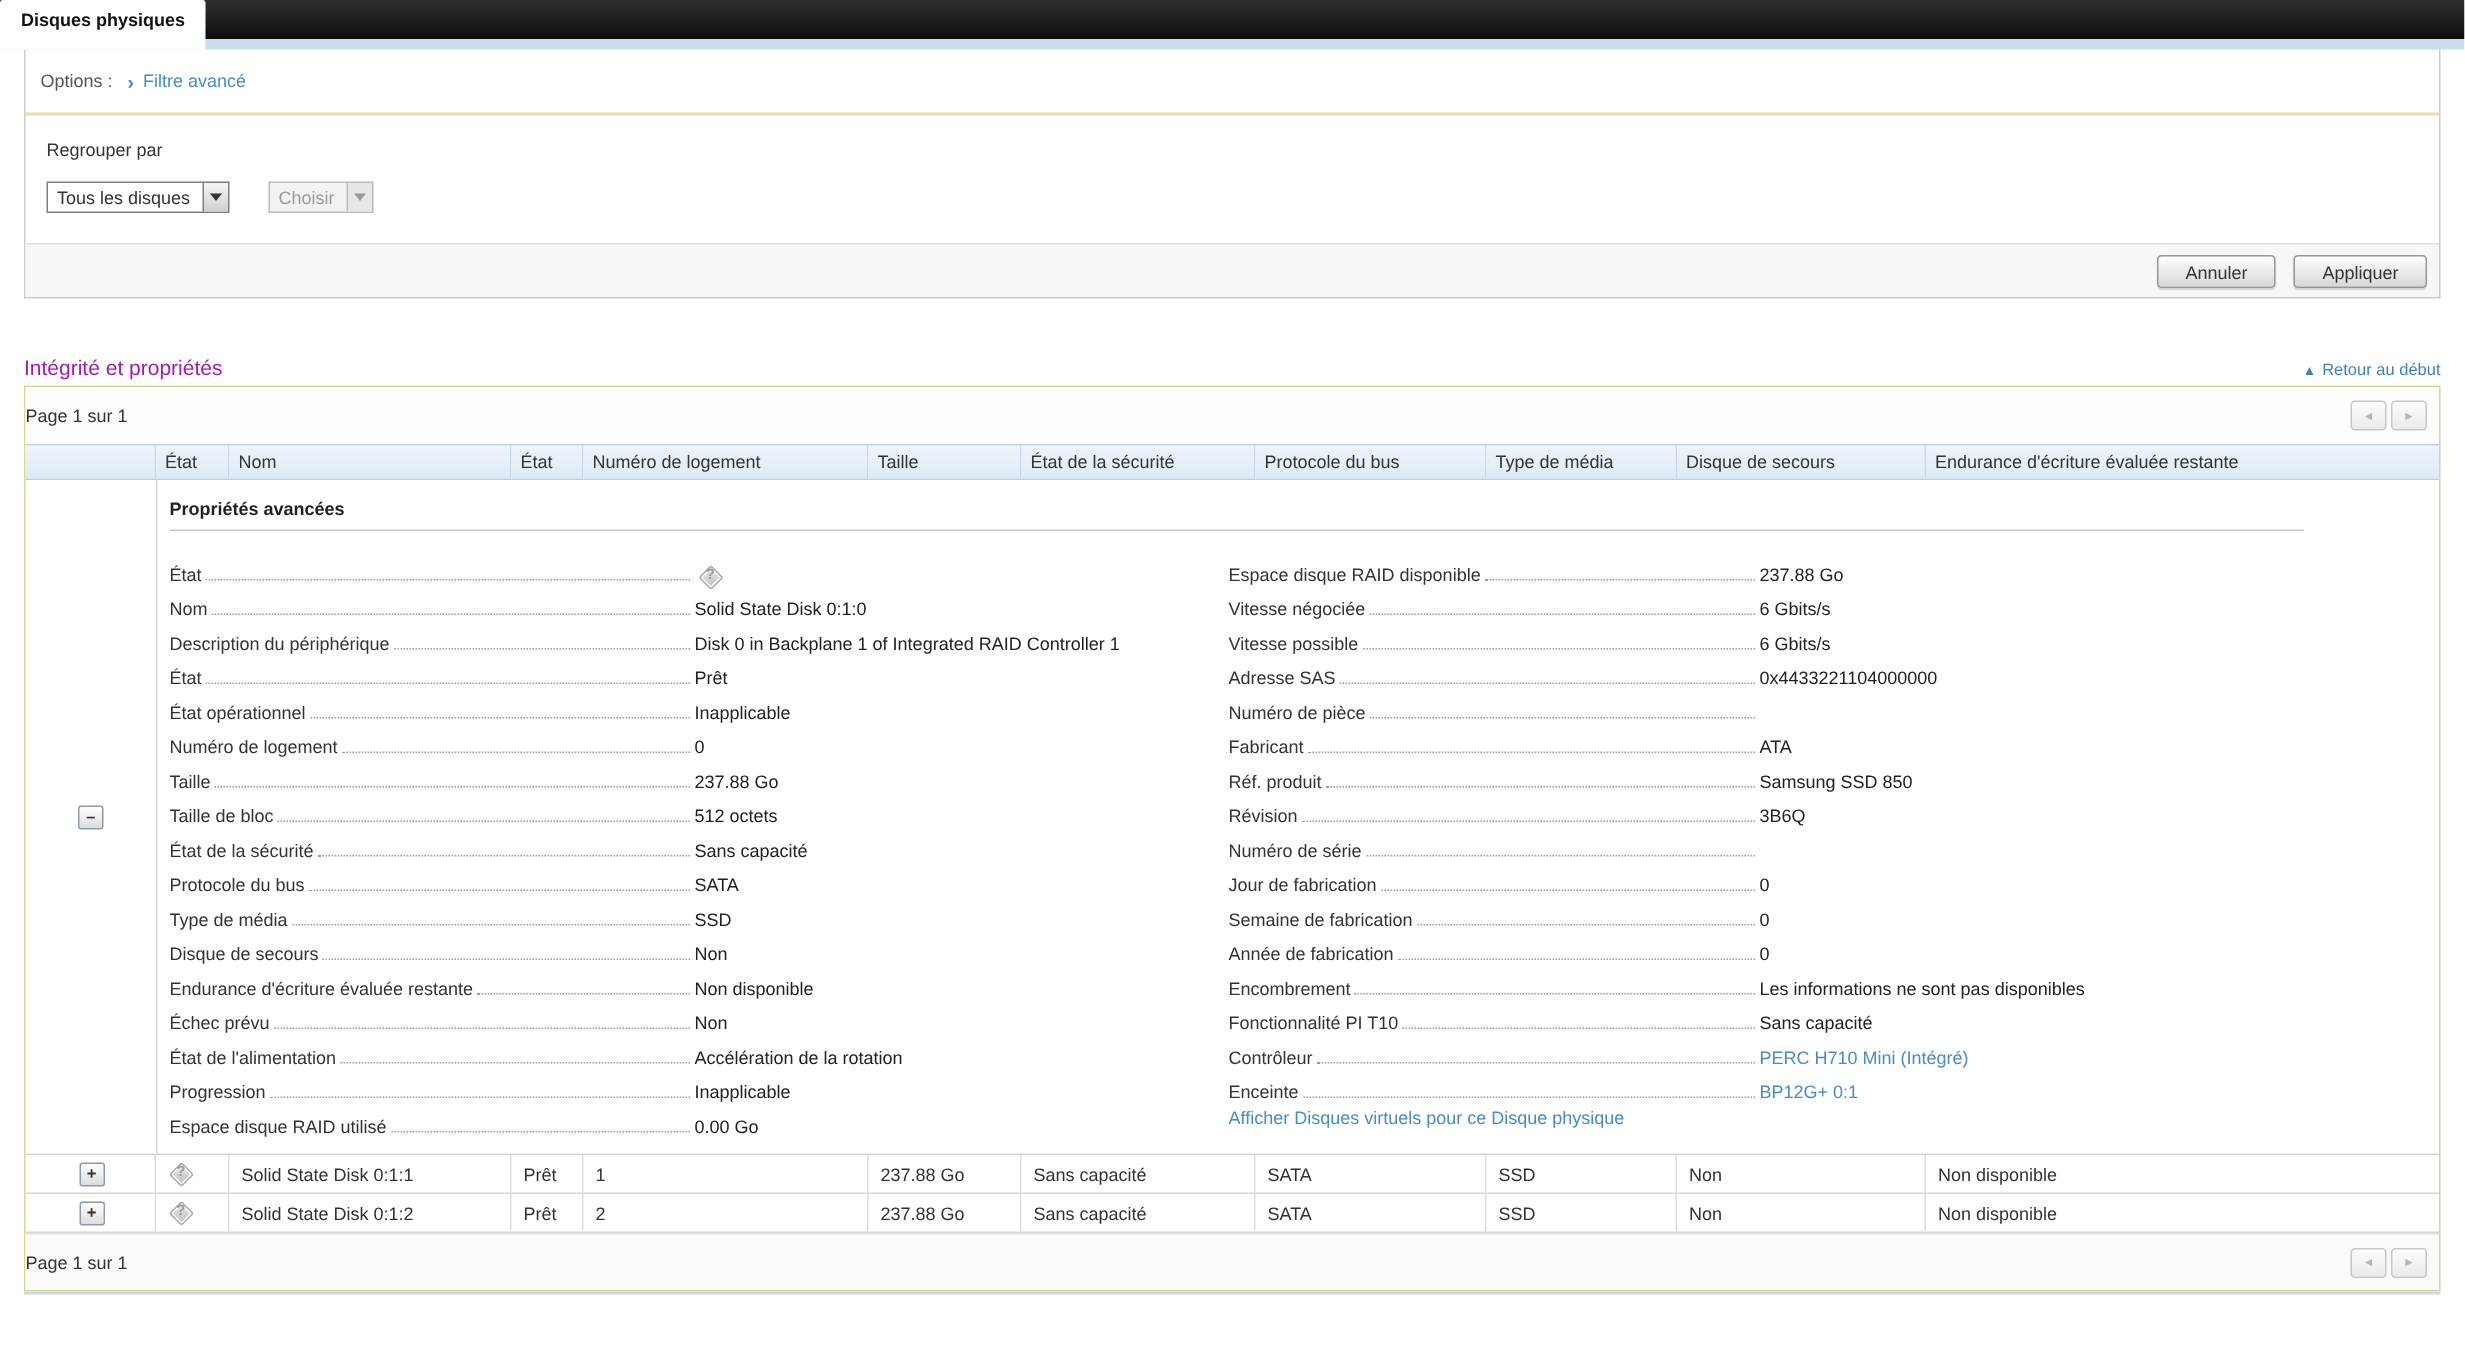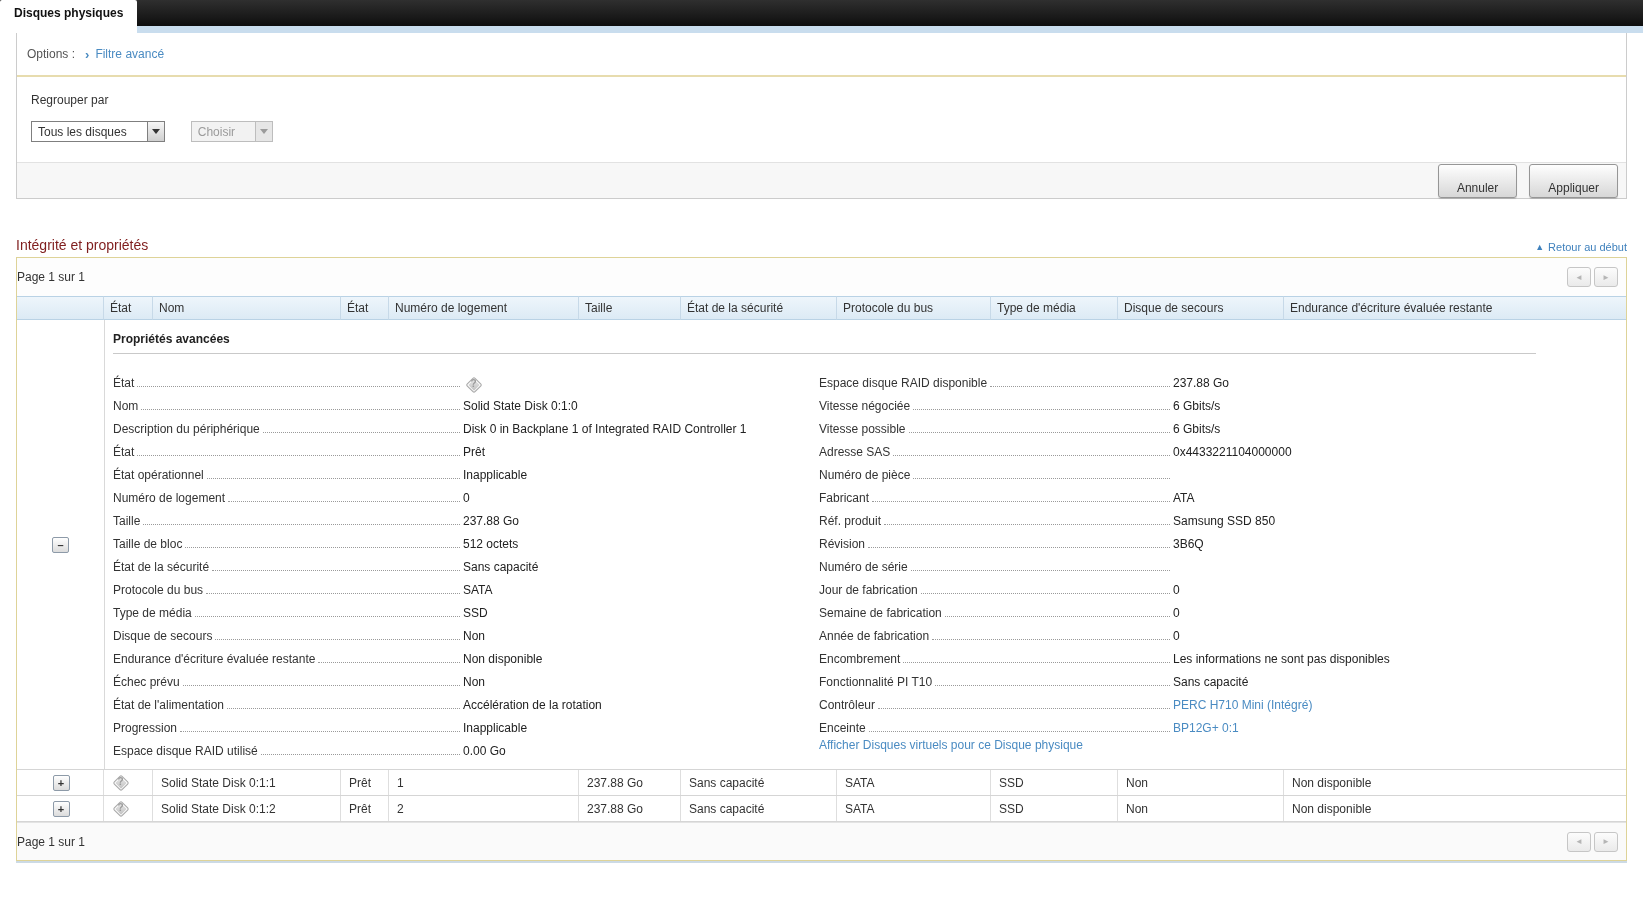--- a/index.html
+++ b/index.html
@@ -22,37 +22,37 @@
   .options-row { height:44px; display:flex; align-items:center; padding-left:10px;
     border-bottom:2px solid #e7dcae; }
   .options-label { color:#555; }
   .chevron { color:#4a8bc2; font-weight:bold; margin:0 6px 0 10px; font-size:13px; }
   a.link, .link { color:#4a8bc2; text-decoration:none; cursor:pointer; }
   .filter-body { padding:16px 0 20px 14px; }
   .group-label { color:#333; margin-bottom:14px; }
   .selects { display:flex; gap:26px; }
   .select { display:inline-flex; align-items:stretch; height:21px; border:1px solid #7f7f7f;
     background:#fff; }
-  .select-text { padding:0 20px 0 6px; display:flex; align-items:center; white-space:nowrap; }
+  .select-text { padding:0 8px 0 6px; display:flex; align-items:center; white-space:nowrap; }
   .select-btn { width:17px; border-left:1px solid #7f7f7f;
     background:linear-gradient(#f6f6f6,#cfcfcf); display:flex; align-items:center; justify-content:center; }
   .select-arrow { width:0; height:0; border-left:4px solid transparent; border-right:4px solid transparent;
     border-top:5px solid #333; }
   .select.disabled { border-color:#bdbdbd; background:#f2f2f2; }
   .select.disabled .select-text { color:#9b9b9b; }
   .select.disabled .select-btn { border-left-color:#bdbdbd; background:#e6e6e6; }
   .select.disabled .select-arrow { border-top-color:#9b9b9b; }
   .filter-footer { border-top:1px solid #e2e2e2; background:#f7f7f7; height:36px;
     display:flex; align-items:center; justify-content:flex-end; gap:12px; padding-right:8px; }
-  .btn { height:22px; padding:16px 18px; font-family:"Liberation Sans",sans-serif; font-size:12px; color:#333;
+  .btn { height:22px; padding:4px 18px; font-family:"Liberation Sans",sans-serif; font-size:12px; color:#333;
     border:1px solid #969696; border-radius:3px; background:linear-gradient(#fefefe,#d7d7d7);
     box-shadow:0 1px 1px rgba(0,0,0,.15); cursor:pointer; }
   
   .section-head { margin:38px 16px 4px; display:flex; justify-content:space-between; align-items:flex-end; }
-  .section-title { font-size:14px; color:#7f1d1d; }
+  .section-title { font-size:14px; color:#a21caf; }
   .backtop { font-size:11px; color:#3f81bd; text-decoration:none; cursor:pointer; display:flex; align-items:center; gap:4px; }
   .backtop .up { font-size:9px; }
   
   .grid-panel { margin:0 16px; border:1px solid #ded398; background:#fff;
     box-shadow:0 2px 0 #ccdae5; }
   .pager-bar { height:38px; display:flex; align-items:center; justify-content:space-between;
     gap:10px; padding-right:8px; background:#fdfdfd; }
   .pager-bar.bottom { border-top:1px solid #e3e3e3; background:#fafafa; }
   .pager-label { color:#333; }
   .pager-btns { display:flex; gap:3px; }

